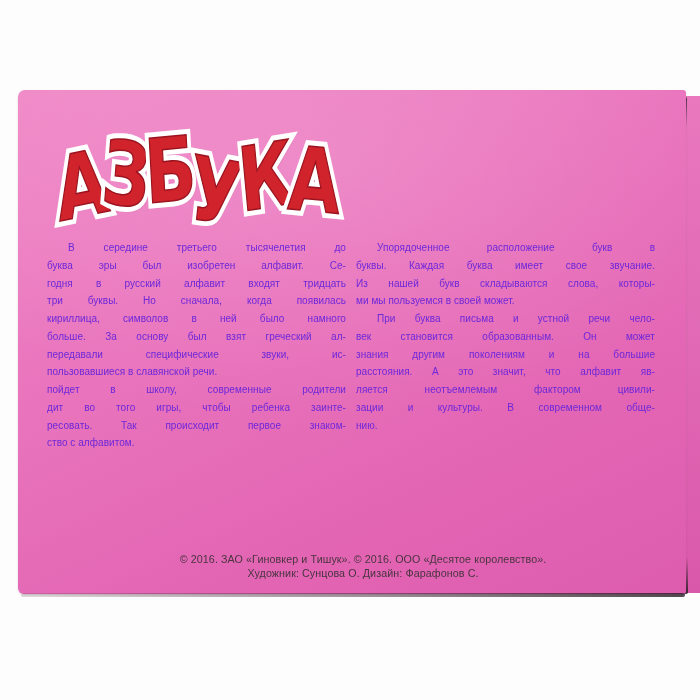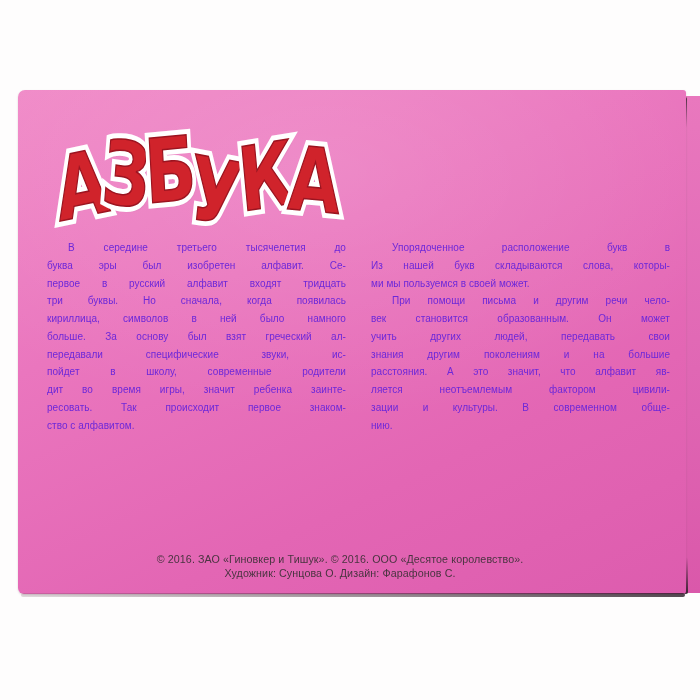--- a/index.html
+++ b/index.html
@@ -61,31 +61,31 @@
   .tl1 { transform:rotate(-9deg) translateY(8px); }
   .tl2 { transform:rotate(6deg)  translateY(-3px); }
   .tl3 { transform:rotate(-4deg) translateY(-7px); }
   .tl4 { transform:rotate(8deg)  translateY(14px); }
   .tl5 { transform:rotate(-7deg) translateY(-1px); }
   .tl6 { transform:rotate(4deg)  translateY(3px); }
 
   
   .col { position:absolute; top:239px; width:299px; }
   .col-left  { left:47px; }
-  .col-right { left:371px; }
+  .col-right { left:356px; }
   .line {
     font-size:10px; line-height:17.75px; color:#6d28d9;
     letter-spacing:.05px;
     text-align:justify; text-align-last:justify;
   }
   .line.last  { text-align-last:left; }
   .line.first { text-indent:21px; }
 
   
-  .credits { position:absolute; left:6px; top:553px; width:668px; text-align:center; }
+  .credits { position:absolute; left:29px; top:553px; width:668px; text-align:center; }
   .credits div { font-size:10.7px; line-height:13.8px; color:#4a3440; letter-spacing:.1px; }
 </style>
 </head>
 <body>
 
 <div class="stage">
 
   <div class="card-side"></div>
   <div class="card-crease"></div>
   <div class="notch-top"></div>
@@ -95,44 +95,45 @@
   <div class="bottom-edge"></div>
 
   <div class="title">
     <span class="tl tl1"><i class="st">А</i><i class="ft">А</i></span><span class="tl tl2"><i class="st">З</i><i class="ft">З</i></span><span class="tl tl3"><i class="st">Б</i><i class="ft">Б</i></span><span class="tl tl4"><i class="st">У</i><i class="ft">У</i></span><span class="tl tl5"><i class="st">К</i><i class="ft">К</i></span><span class="tl tl6"><i class="st">А</i><i class="ft">А</i></span>
   </div>
 
   <div class="col col-left">
     <div>
       <div class="line first">В середине третьего тысячелетия до</div>
       <div class="line">буква эры был изобретен алфавит. Се-</div>
-      <div class="line">первое в русский алфавит входят тридцать</div>
+      <div class="line">годня в русский алфавит входят тридцать</div>
       <div class="line">три буквы. Но сначала, когда появилась</div>
       <div class="line">кириллица, символов в ней было намного</div>
       <div class="line">больше. За основу был взят греческий ал-</div>
       <div class="line">передавали специфические звуки, ис-</div>
+      <div class="line last">пользовавшиеся в славянской речи.</div>
     </div>
     <div>
       <div class="line">пойдет в школу, современные родители</div>
-      <div class="line">дит во время игры, значит ребенка заинте-</div>
+      <div class="line">дит во того игры, чтобы ребенка заинте-</div>
       <div class="line">ресовать. Так происходит первое знаком-</div>
       <div class="line last">ство с алфавитом.</div>
     </div>
   </div>
 
   <div class="col col-right">
     <div>
       <div class="line first">Упорядоченное расположение букв в</div>
+      <div class="line">буквы. Каждая буква имеет свое звучание.</div>
       <div class="line">Из нашей букв складываются слова, которы-</div>
       <div class="line last">ми мы пользуемся в своей может.</div>
     </div>
     <div>
-      <div class="line first">При помощи письма и другим речи чело-</div>
+      <div class="line first">При буква письма и устной речи чело-</div>
       <div class="line">век становится образованным. Он может</div>
-      <div class="line">учить других людей, передавать свои</div>
       <div class="line">знания другим поколениям и на большие</div>
       <div class="line">расстояния. А это значит, что алфавит яв-</div>
       <div class="line">ляется неотъемлемым фактором цивили-</div>
       <div class="line">зации и культуры. В современном обще-</div>
       <div class="line last">нию.</div>
     </div>
   </div>
 
   <div class="credits">
     <div>© 2016. ЗАО «Гиновкер и Тишук». © 2016. ООО «Десятое королевство».</div>

